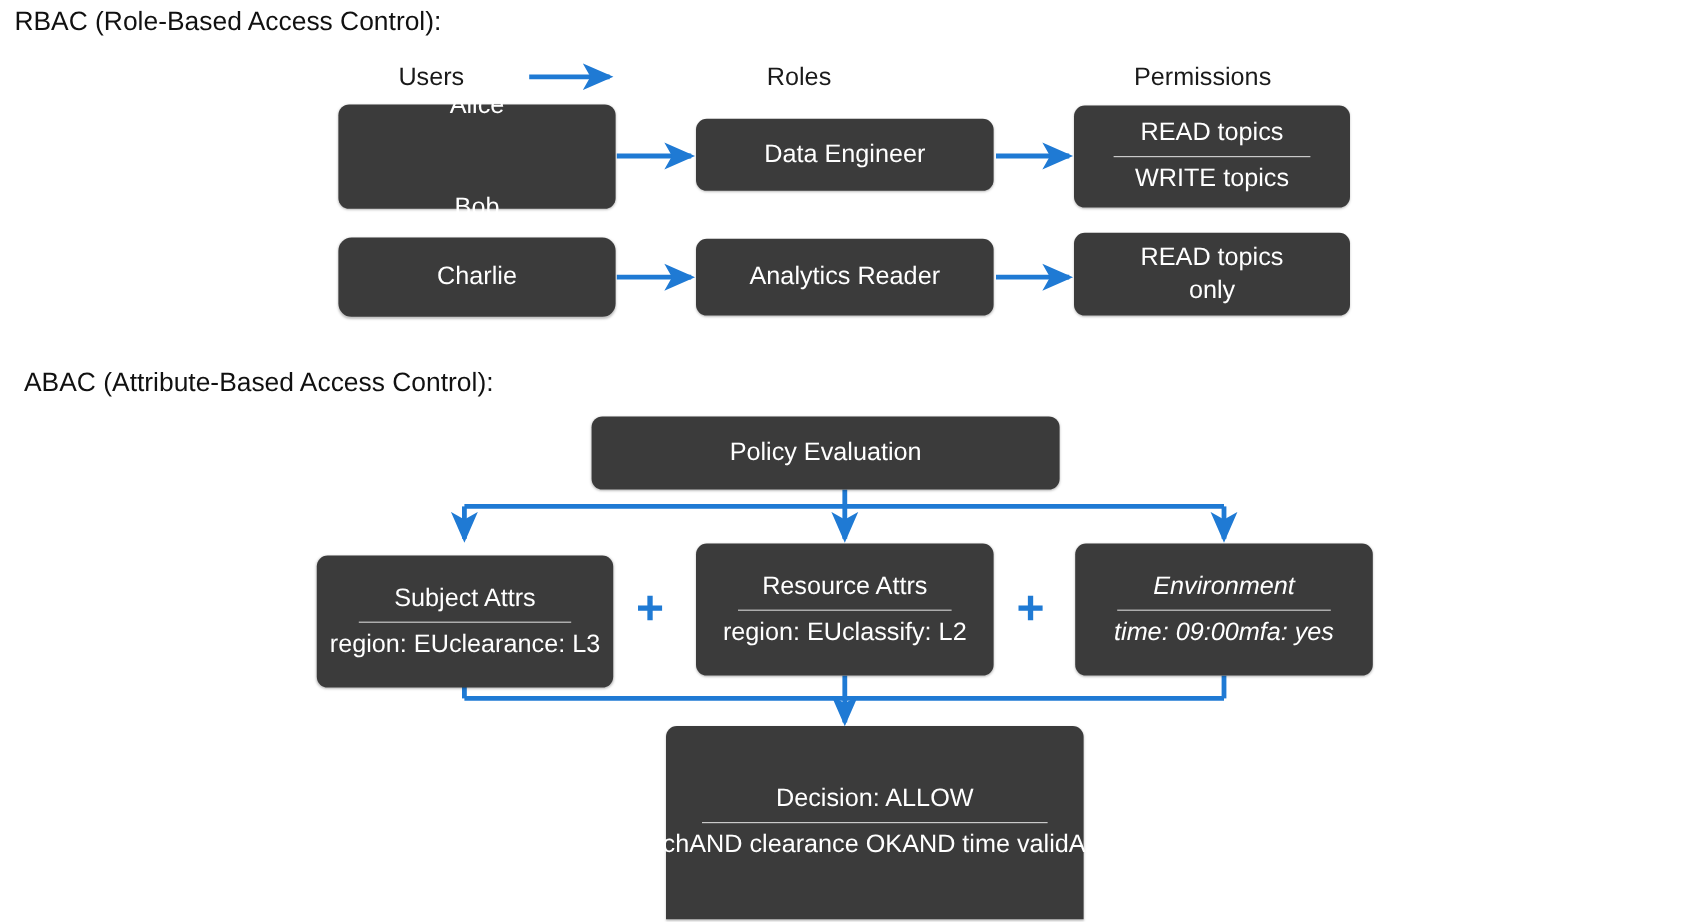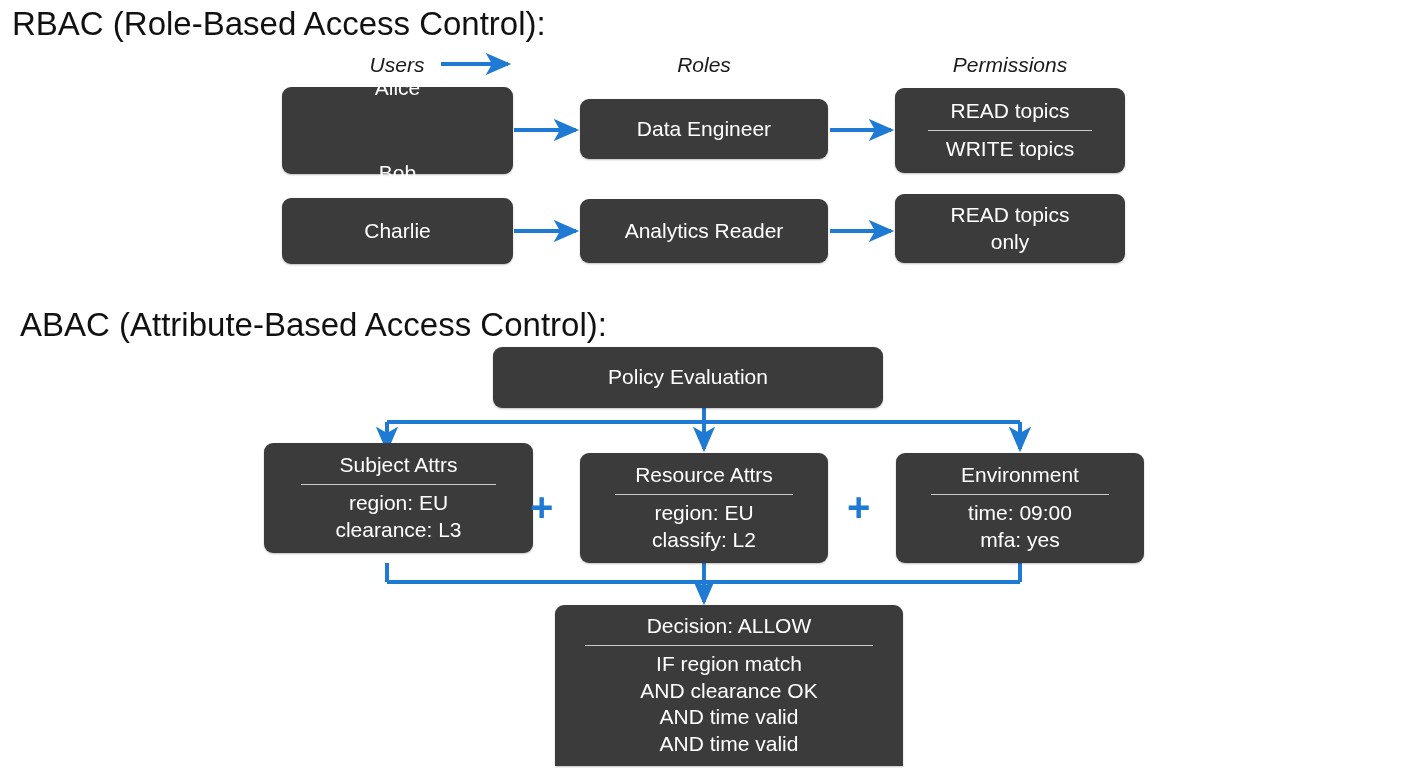--- a/index.html
+++ b/index.html
@@ -16,33 +16,31 @@
     color: #000000;
   }
   #canvas {
     position: absolute;
     left: 0; top: 0;
     width: 1408px;
     height: 768px;
   }
   .section-title {
     position: absolute;
-    font-size: 33px;
+    font-size: 22px;
     font-weight: 400;
     color: #111111;
     white-space: nowrap;
     letter-spacing: 0px;
   }
   .col-label {
     position: absolute;
     font-size: 21px;
     color: #1a1a1a;
     white-space: nowrap;
-    text-align: center;
-    font-style: italic;
   }
   .node {
     position: absolute;
     background: #3b3b3b;
     border-radius: 9px;
     color: #ffffff;
     box-sizing: border-box;
     display: flex;
     flex-direction: column;
     align-items: center;
@@ -61,21 +59,21 @@
     height: 1px;
     background: #c9c9c9;
     margin: 5px 0 5px 0;
   }
   .node .body-line {
     white-space: nowrap;
     text-align: right;
   }
   .node .body-block {
     display: flex;
-    flex-direction: column;
+    flex-direction: row;
     align-items: center;
   }
   .plus {
     position: absolute;
     color: #1f7ad4;
     font-size: 40px;
     font-weight: 700;
     line-height: 1;
     user-select: none;
   }
@@ -135,40 +133,40 @@
   <div class="node" style="left:580px; top:99px; width:248px; height:60px;">
     <span class="title-line">Data Engineer</span>
   </div>
 
   <div class="node" style="left:895px; top:88px; width:230px; height:85px;">
     <span class="title-line">READ topics</span>
     <span class="divider"></span>
     <span class="body-line">WRITE topics</span>
   </div>
 
-  <div class="node" style="left:282px; top:198px; width:231px; height:66px;">
+  <div class="node" style="left:282px; top:198px; width:231px; height:66px;border-radius:11px;">
     <span class="title-line">Charlie</span>
   </div>
 
   <div class="node" style="left:580px; top:199px; width:248px; height:64px;">
     <span class="title-line">Analytics Reader</span>
   </div>
 
   <div class="node" style="left:895px; top:194px; width:230px; height:69px;">
     <span class="title-line">READ topics</span>
     <span class="body-line">only</span>
   </div>
 
   <div class="section-title" style="left:20px; top:306px;">ABAC (Attribute-Based Access Control):</div>
 
   <div class="node" style="left:493px; top:347px; width:390px; height:61px;">
     <span class="title-line">Policy Evaluation</span>
   </div>
 
-  <div class="node" style="left:264px; top:443px; width:269px; height:110px;">
+  <div class="node" style="left:264px; top:463px; width:247px; height:110px;">
     <span class="title-line">Subject Attrs</span>
     <span class="divider"></span>
     <span class="body-block">
       <span class="body-line">region: EU</span>
       <span class="body-line">clearance: L3</span>
     </span>
   </div>
 
   <div class="plus" style="left:530px; top:487px;">+</div>
 
@@ -176,21 +174,21 @@
     <span class="title-line">Resource Attrs</span>
     <span class="divider"></span>
     <span class="body-block">
       <span class="body-line">region: EU</span>
       <span class="body-line">classify: L2</span>
     </span>
   </div>
 
   <div class="plus" style="left:847px; top:487px;">+</div>
 
-  <div class="node" style="left:896px; top:453px; width:248px; height:110px;">
+  <div class="node" style="left:896px; top:453px; width:248px; height:110px;font-style:italic;">
     <span class="title-line">Environment</span>
     <span class="divider"></span>
     <span class="body-block">
       <span class="body-line">time: 09:00</span>
       <span class="body-line">mfa: yes</span>
     </span>
   </div>
 
   <div class="node" style="left:530px; top:605px; width:348px; height:161px; border-bottom-left-radius:0; border-bottom-right-radius:0;margin-left:25px;">
     <span class="title-line">Decision: ALLOW</span>

